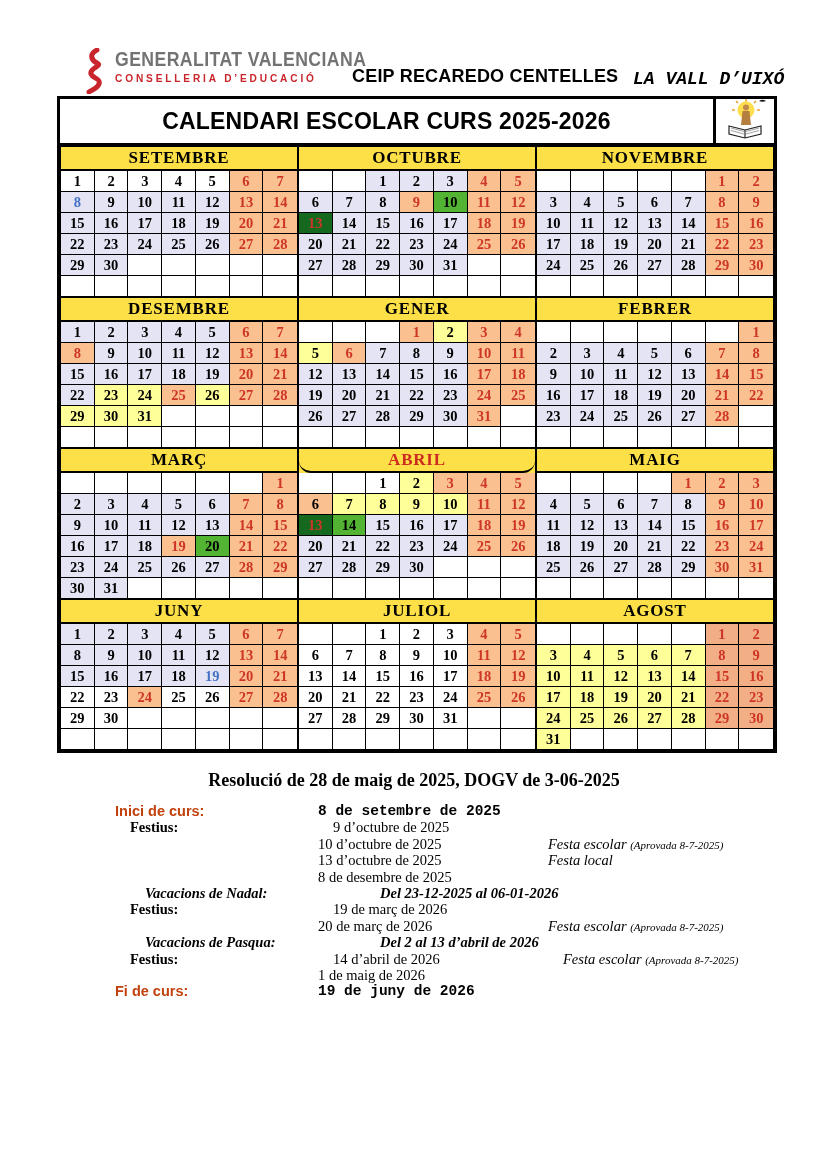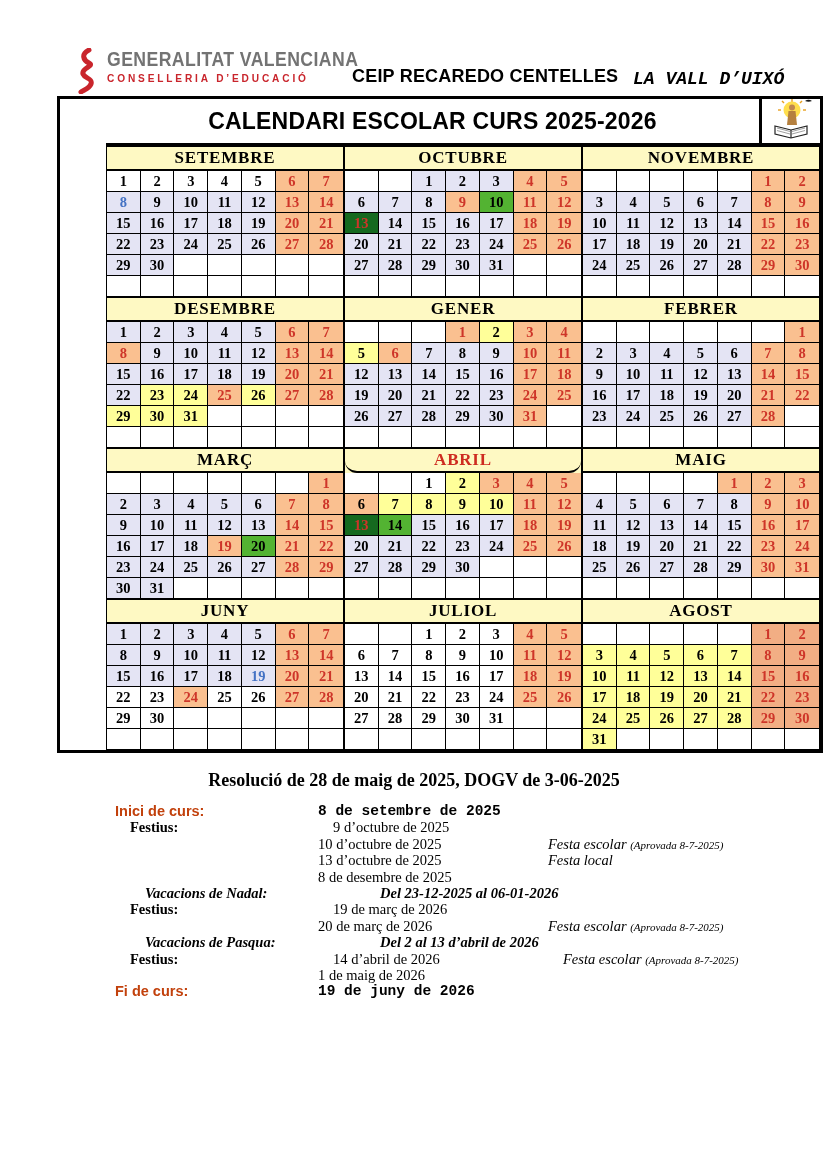--- a/index.html
+++ b/index.html
@@ -3,21 +3,21 @@
 <meta charset="utf-8">
 <style>
   html,body { margin:0; padding:0; }
   body {
     width:826px; height:1169px; background:#ffffff; position:relative;
     font-family:"Liberation Serif", serif; color:#000;
   }
   .page { position:absolute; inset:0; }
 
   
-  .gv-logo { position:absolute; left:76px; top:48px; display:flex; gap:7px; align-items:flex-start; }
+  .gv-logo { position:absolute; left:84px; top:48px; display:flex; gap:7px; align-items:flex-start; }
   .gv-text { display:flex; flex-direction:column; }
   .gv-org {
     font-family:"Liberation Sans", sans-serif; font-weight:600; font-size:21px;
     color:#737373; letter-spacing:0.5px; transform:scaleX(0.84); transform-origin:left top;
     white-space:nowrap; line-height:22px;
   }
   .gv-dept {
     font-family:"Liberation Sans", sans-serif; font-weight:bold; font-size:11px;
     color:#C9252C; letter-spacing:3.1px; transform:scaleX(0.92); transform-origin:left top;
     white-space:nowrap; margin-top:2px;
@@ -25,30 +25,30 @@
   .school-name {
     position:absolute; left:352px; top:66px;
     font-family:"Liberation Sans", sans-serif; font-weight:bold; font-size:18px; letter-spacing:0.2px;
   }
   .city-name {
     position:absolute; left:633px; top:69px;
     font-family:Liberation Mono, monospace; font-style:italic; font-weight:600; font-size:18px;
   }
 
   
-  .calendar { position:absolute; left:57px; top:96px; width:714px; border:3px solid #000; background:#fff;padding-left:46px; }
+  .calendar { position:absolute; left:57px; top:96px; width:714px; border:3px solid #000; background:#fff; }
   .cal-title-row { display:flex; border-bottom:3px solid #000; height:44px; }
   .cal-title {
     flex:1; display:flex; align-items:center; justify-content:center;
     font-family:"Liberation Sans", sans-serif; font-weight:bold; font-size:23px; letter-spacing:0.2px;
   }
   .cal-icon-box { width:58px; border-left:3px solid #000; display:flex; align-items:center; justify-content:center; }
 
   .months-grid { display:grid; grid-template-columns:1fr 1fr 1fr; }
-  .month { border:1.5px solid #000; background:#fef9c3; }
+  .month { border:1.5px solid #000; background:#fde047; }
   .month-title {
     height:22px; line-height:22px; border-bottom:2px solid #000; text-align:center;
     font-weight:bold; font-size:17px; letter-spacing:0.8px;
   }
   .month-title.red { color:#CE2B20;border-radius:12px; }
   .mgrid { display:grid; grid-template-columns:repeat(7,1fr); }
   .cell {
     height:20px; line-height:20px; text-align:center; font-weight:bold; font-size:14.5px;
     border-right:1px solid #000; border-bottom:1px solid #000; overflow:hidden;
   }

